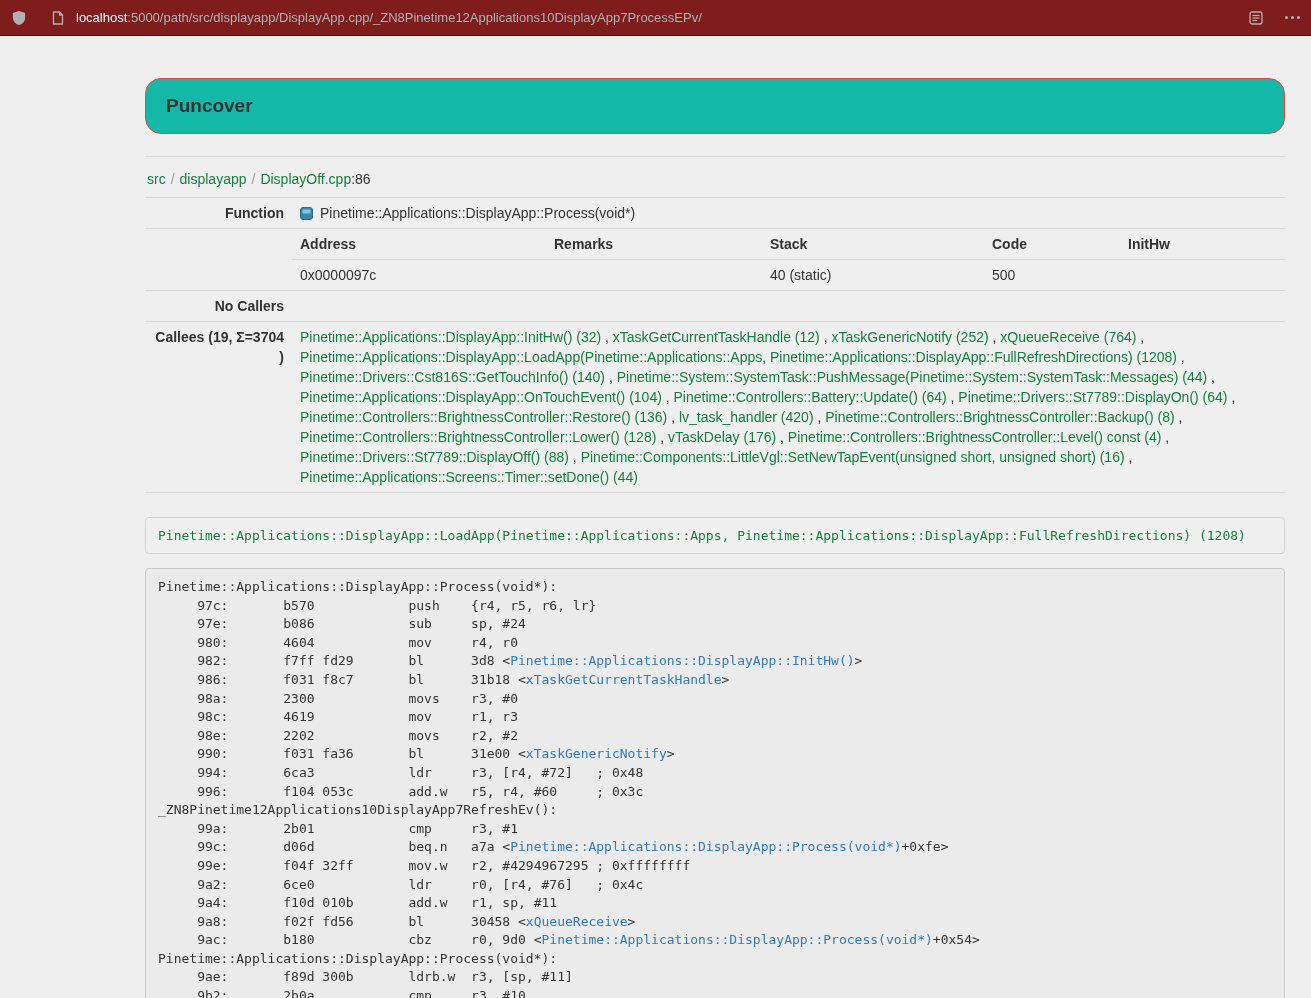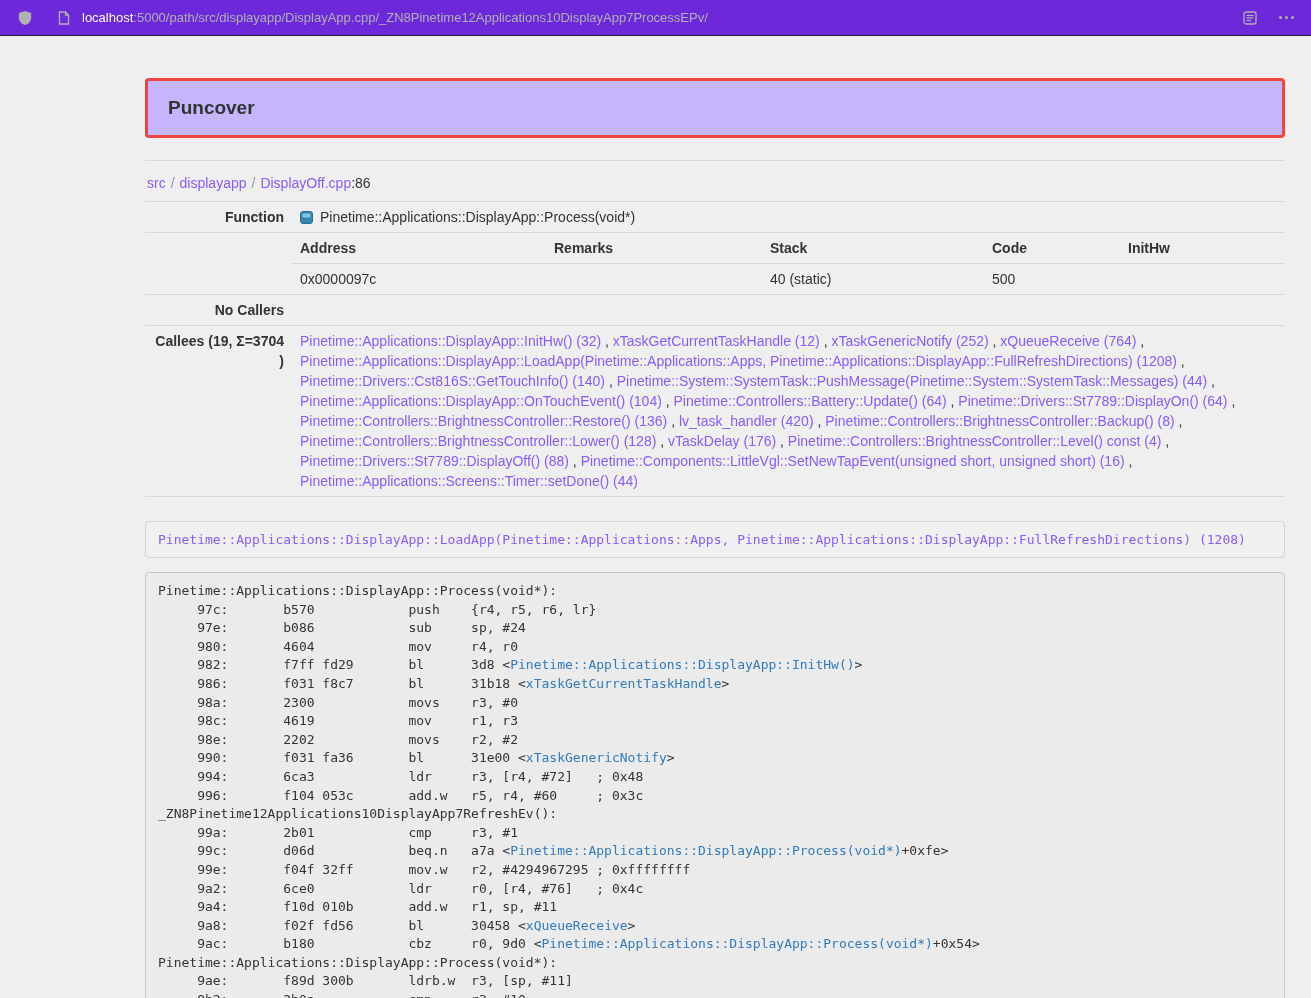--- a/index.html
+++ b/index.html
@@ -3,30 +3,30 @@
 <meta charset="utf-8">
 <style>
   * { box-sizing: border-box; margin: 0; padding: 0; }
   html, body { width: 1311px; height: 998px; overflow: hidden; }
   body {
     font-family: "Liberation Sans", "DejaVu Sans", sans-serif;
     font-size: 14px;
     color: #333;
     background: #efeff0;
   }
-  a { color: #8b5cf6; text-decoration: none; cursor: pointer; }
+  a { color: #15803d; text-decoration: none; cursor: pointer; }
 
   
   .toolbar {
     height: 36px;
-    background: #6d28d9;
+    background: #7f1d1d;
     border-bottom: 1px solid #232327;
     display: flex;
     align-items: center;
-    padding: 0 12px;
+    padding: 0 6px;
     gap: 10px;
   }
   .toolbar .spacer { flex: 1; }
   .tb-btn {
     display: flex; align-items: center; justify-content: center;
     width: 26px; height: 26px; border-radius: 3px; cursor: pointer;
     flex: 0 0 auto;
   }
   .urlbar {
     display: flex; align-items: center; gap: 8px;
@@ -36,23 +36,23 @@
   }
   .url-host { color: #f9f9fa; }
   .url-rest { color: #b1b1b3; }
   .dots { display: flex; gap: 3px; }
   .dots i { width: 3px; height: 3px; border-radius: 50%; background: #b1b1b3; display: block; }
 
   
   .container { width: 1140px; margin-left: 145px; padding-top: 42px; }
 
   .jumbotron {
-    background: #c4b5fd;
-    border: 3px solid #ef4444;
-    border-radius: 4px;
+    background: #14b8a6;
+    border: 1px solid #ef4444;
+    border-radius: 16px;
     padding: 14px 20px;
     margin-bottom: 22px;
   }
   .jumbotron h1 { font-size: 19px; font-weight: bold; color: #333; line-height: 26px; }
 
   hr.divider { border: none; border-top: 1px solid #d9d9da; margin: 0 0 14px 0; }
 
   .breadcrumb { margin: 8px 0 10px 2px; font-size: 14px; }
   .breadcrumb .sep { color: #999; padding: 0 5px; }
   .breadcrumb .line-no { color: #333; }

